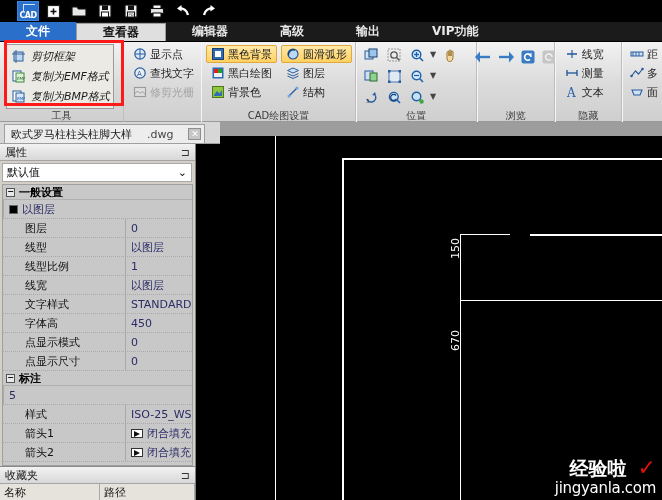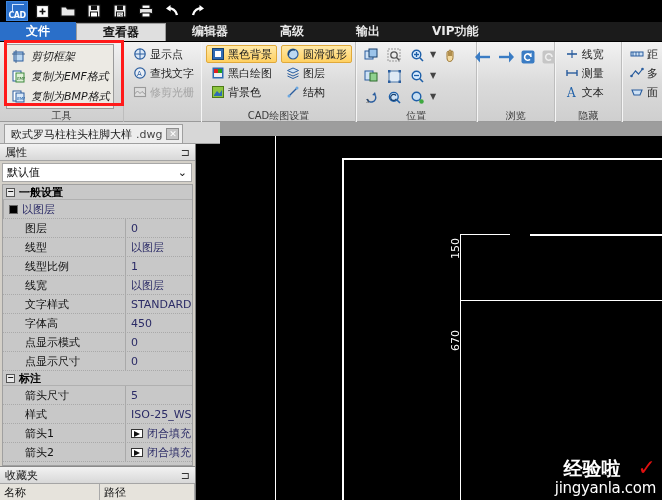--- a/index.html
+++ b/index.html
@@ -8,21 +8,21 @@
     overflow: hidden;
     font-family: "DejaVu Sans", "Liberation Sans", sans-serif;
     background: #000;
   }
   #app { position: relative; width: 662px; height: 500px; }
 
   
   .qat {
     height: 22px; background: #000;
     display: flex; align-items: center; gap: 2px;
-    padding-left: 6px;
+    padding-left: 17px;
   }
   .cadlogo {
     width: 22px; height: 20px; background: #2a6fc9;
     color: #fff; font-size: 8px; font-weight: bold;
     display: flex; align-items: flex-end; justify-content: center;
     position: relative; border: 1px solid #3c86e0; letter-spacing: -0.5px;
   }
   .cadlogo::before {
     content: ""; position: absolute; top: 2px; left: 5px;
     width: 11px; height: 6px;
@@ -117,21 +117,21 @@
     width: 662px; height: 378px; background: #000;
   }
 
   
   .tabstrip {
     height: 22px; width: 220px; background: #d7d7d7;
     border-bottom: 1px solid #9f9f9f;
     display: flex; align-items: flex-end; padding-left: 4px;
   }
   .doctab {
-    display: flex; align-items: center; gap: 4px;
+    display: flex; align-items: center; gap: 15px;
     height: 19px; padding: 0 3px 0 6px;
     background: #ededed; border: 1px solid #9f9f9f; border-bottom: none;
     font-size: 11px; color: #1a1a1a;
   }
   .doctab .ext { color: #444; }
   .closex {
     width: 13px; height: 12px; background: #c6c6c6;
     border: 1px solid #8e8e8e; color: #fff; font-size: 9px;
     display: flex; align-items: center; justify-content: center;
     font-weight: bold;
@@ -246,21 +246,21 @@
     font-family: "DejaVu Sans", sans-serif;
     transform: rotate(-90deg); transform-origin: center center;
     white-space: nowrap;
   }
   .watermark {
     position: absolute; right: 6px; bottom: 4px;
     text-align: right; line-height: 1;
   }
   .wm1 {
     color: #fff; font-size: 19px; font-weight: bold;
-    display: flex; align-items: center; justify-content: flex-end; gap: 17px;
+    display: flex; align-items: center; justify-content: flex-end; gap: 11px;
   }
   .wmcheck { color: #e01010; font-size: 22px; font-weight: bold; }
   .wm2 { color: #fff; font-size: 15px; font-weight: normal; margin-top: 2px; letter-spacing: -0.3px; }
 </style>
 </head>
 <body>
 
 <div id="app">
 
   <div class="qat">
@@ -742,21 +742,20 @@
             <span class="pname">点显示尺寸</span>
             <span class="pval">0</span>
           </div>
 
           <div class="grouprow">
             <span class="expander">−</span>
             <span>标注</span>
           </div>
 
           <div class="prow">
-            <span class="pname">箭头尺寸</span>
             <span class="pval">5</span>
           </div>
           <div class="prow">
             <span class="pname">样式</span>
             <span class="pval">ISO-25_WS</span>
           </div>
           <div class="prow">
             <span class="pname">箭头1</span>
             <span class="pval">
               <span class="arrowico"></span>

